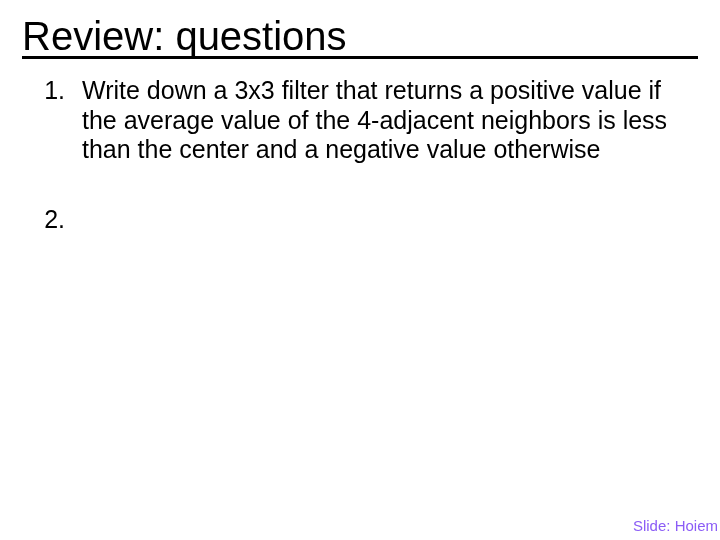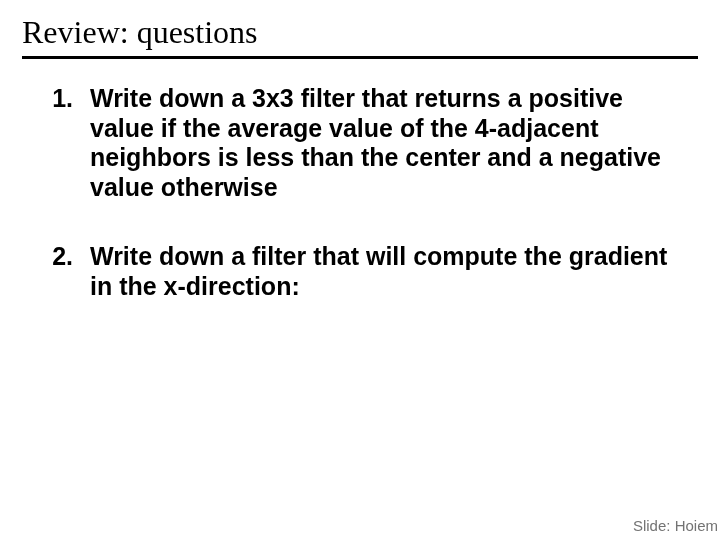--- a/index.html
+++ b/index.html
@@ -15,78 +15,75 @@
   .slide {
     position: relative;
     width: 720px;
     height: 540px;
     box-sizing: border-box;
   }
   .title {
     position: absolute;
     left: 22px;
     top: 14px;
-    font-size: 32px;
+    font-size: 40px;
     font-weight: 400;
     letter-spacing: 0px;
-    font-family: Liberation Serif, serif;
   }
   .rule {
     position: absolute;
     left: 22px;
     top: 56px;
     width: 676px;
     height: 0;
     border-top: 3px solid #000;
   }
   .body {
     position: absolute;
     left: 22px;
     top: 76px;
     width: 676px;
   }
   ol.qs {
-    margin: 8px;
+    margin: 0;
     padding: 0 0 0 50px;
     list-style: decimal;
-    font-weight: bold;
   }
   ol.qs > li {
     font-size: 25px;
     line-height: 1.18;
     margin-bottom: 40px;
     padding-left: 10px;
   }
   .code {
     font-family: "Courier New", Courier, monospace;
     font-size: 20px;
     margin-top: 10px;
     white-space: nowrap;
     letter-spacing: 0.2px;
   }
   .credit {
     position: absolute;
     right: 2px;
     bottom: 6px;
     font-size: 15px;
-    color: #737373;
+    color: #8b5cf6;
   }
 </style>
 </head>
 <body>
 
 <div class="slide">
   <div class="title">Review: questions</div>
   <div class="rule"></div>
 
   <div class="body">
     <ol class="qs">
       <li>
         <span>Write down a 3x3 filter that returns a positive value if the average value of the 4-adjacent neighbors is less than the center and a negative value otherwise</span>
       </li>
       <li>
-        <span>Write down a filter that will compute the gradient in the x-direction:</span>
       </li>
     </ol>
   </div>
 
   <div class="credit">Slide: Hoiem</div>
 </div>
 
 </body></html>

